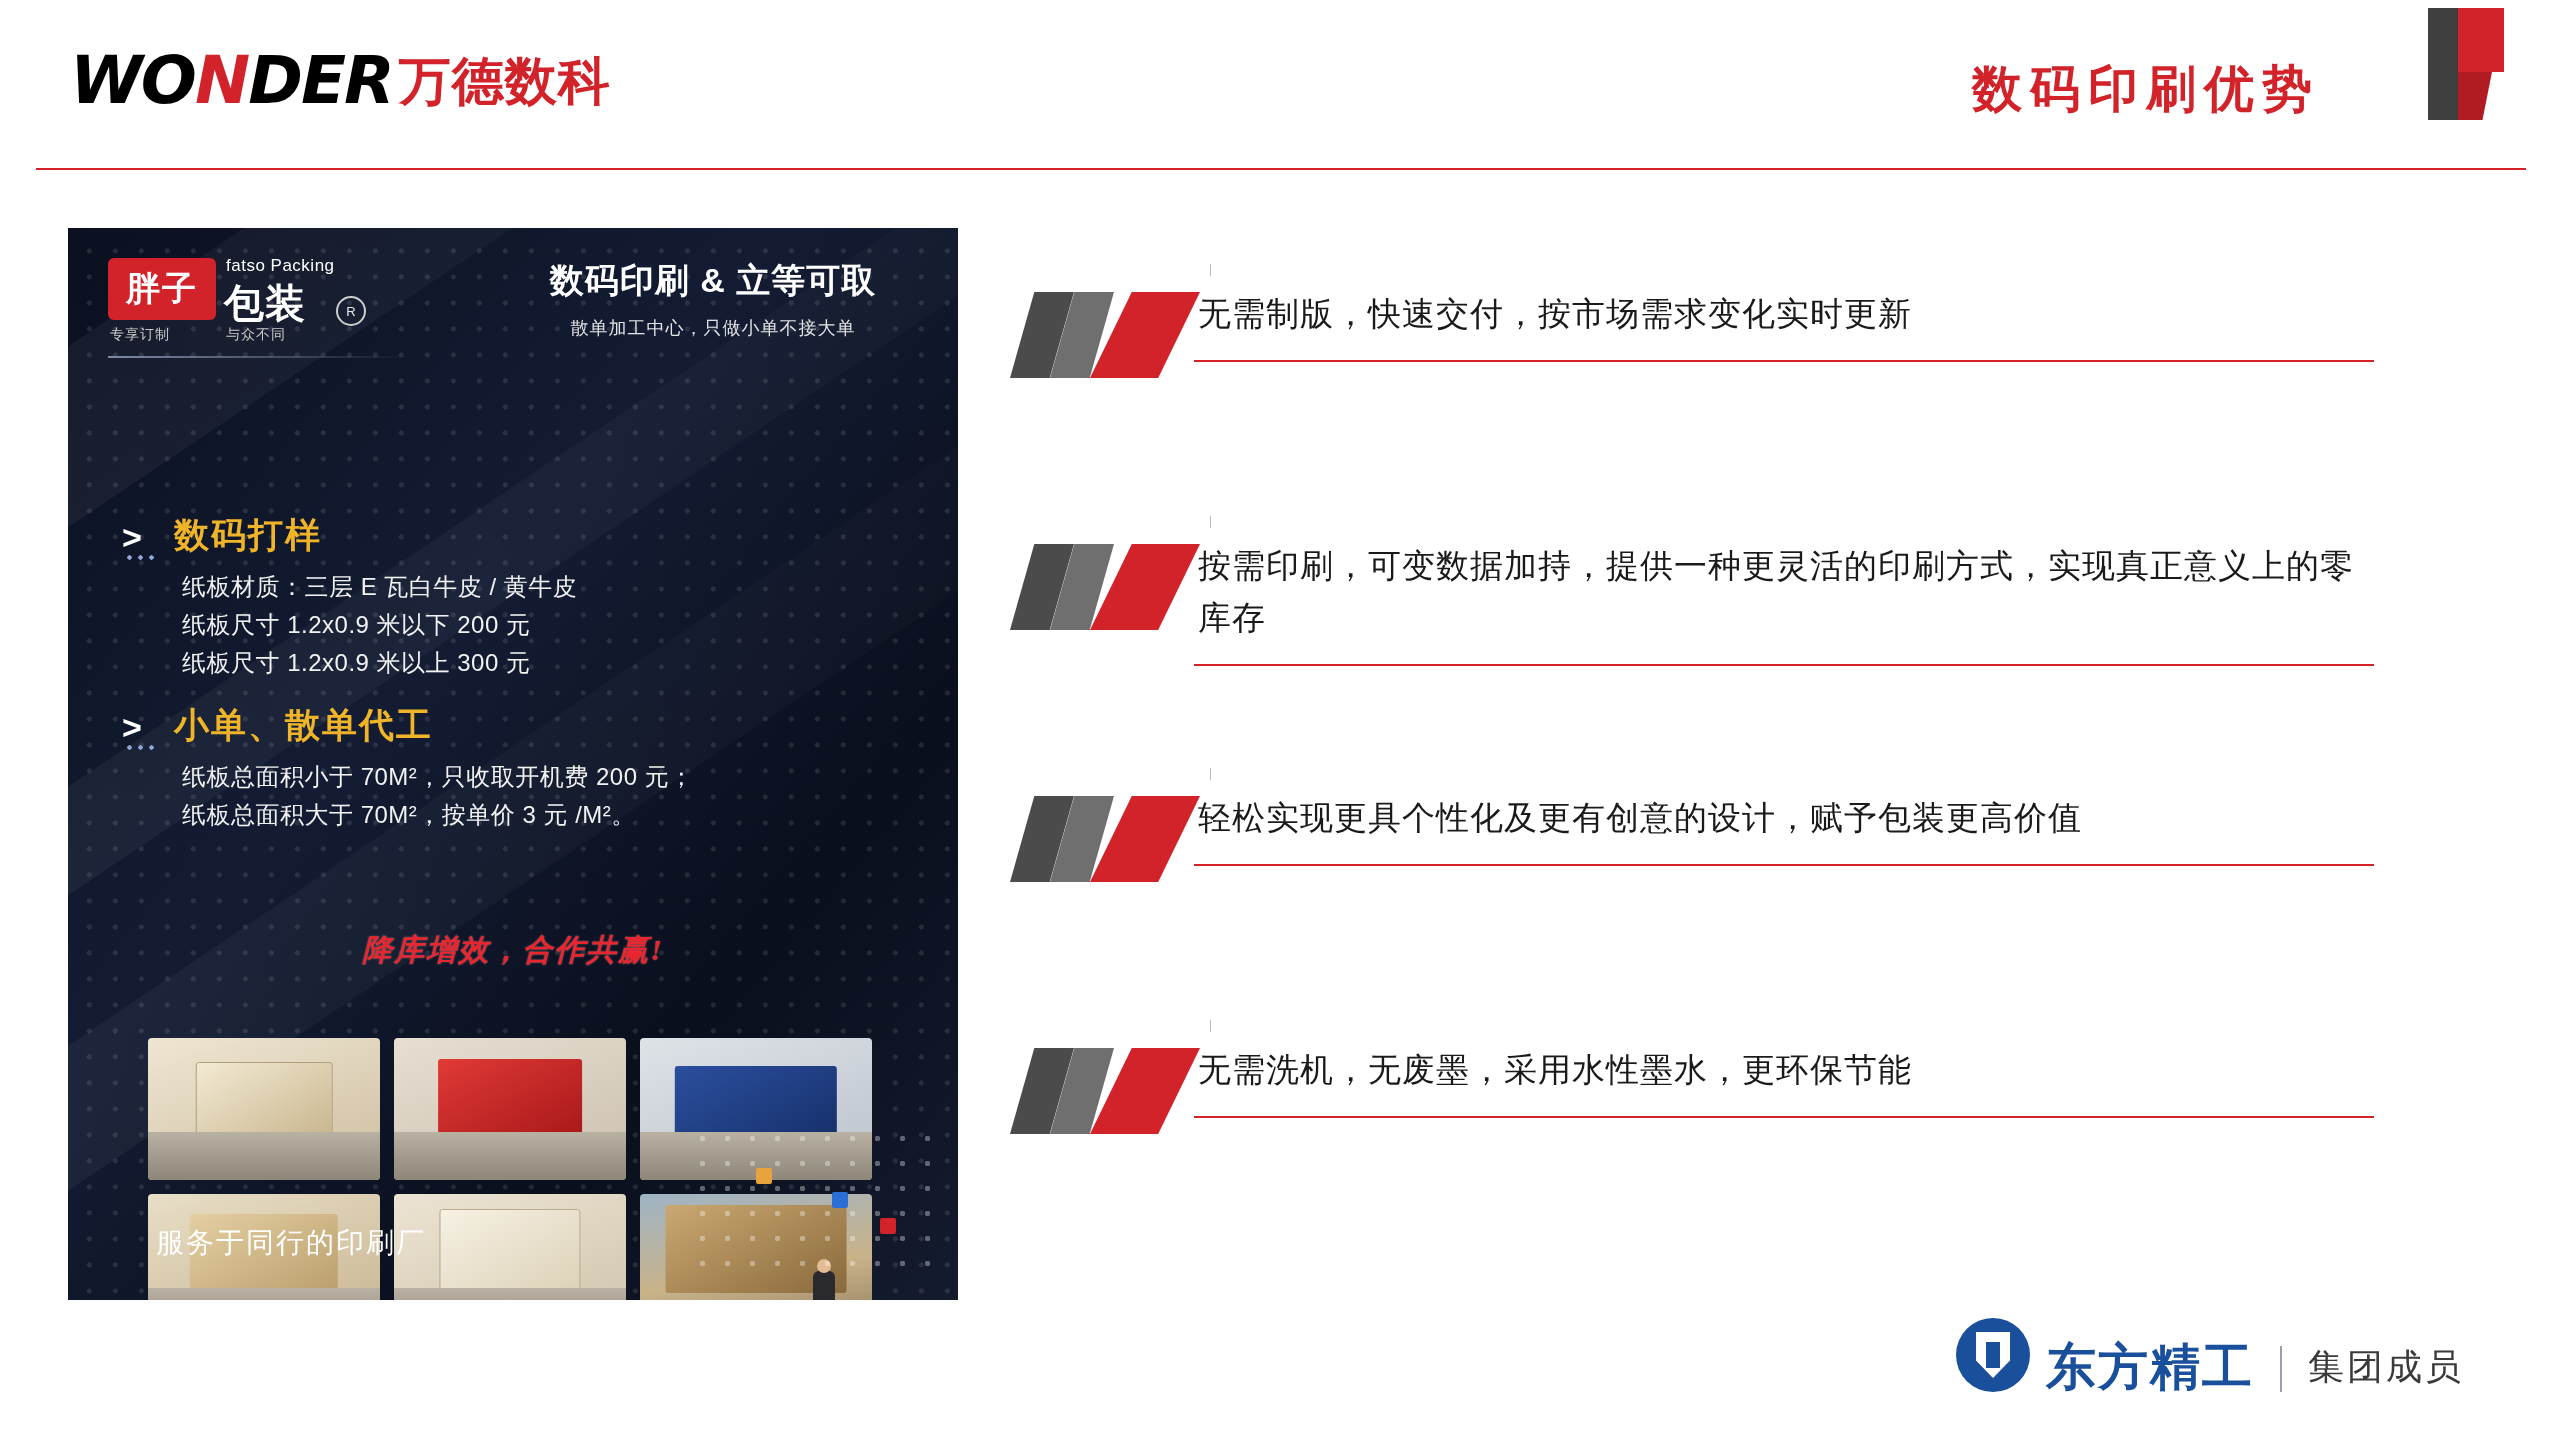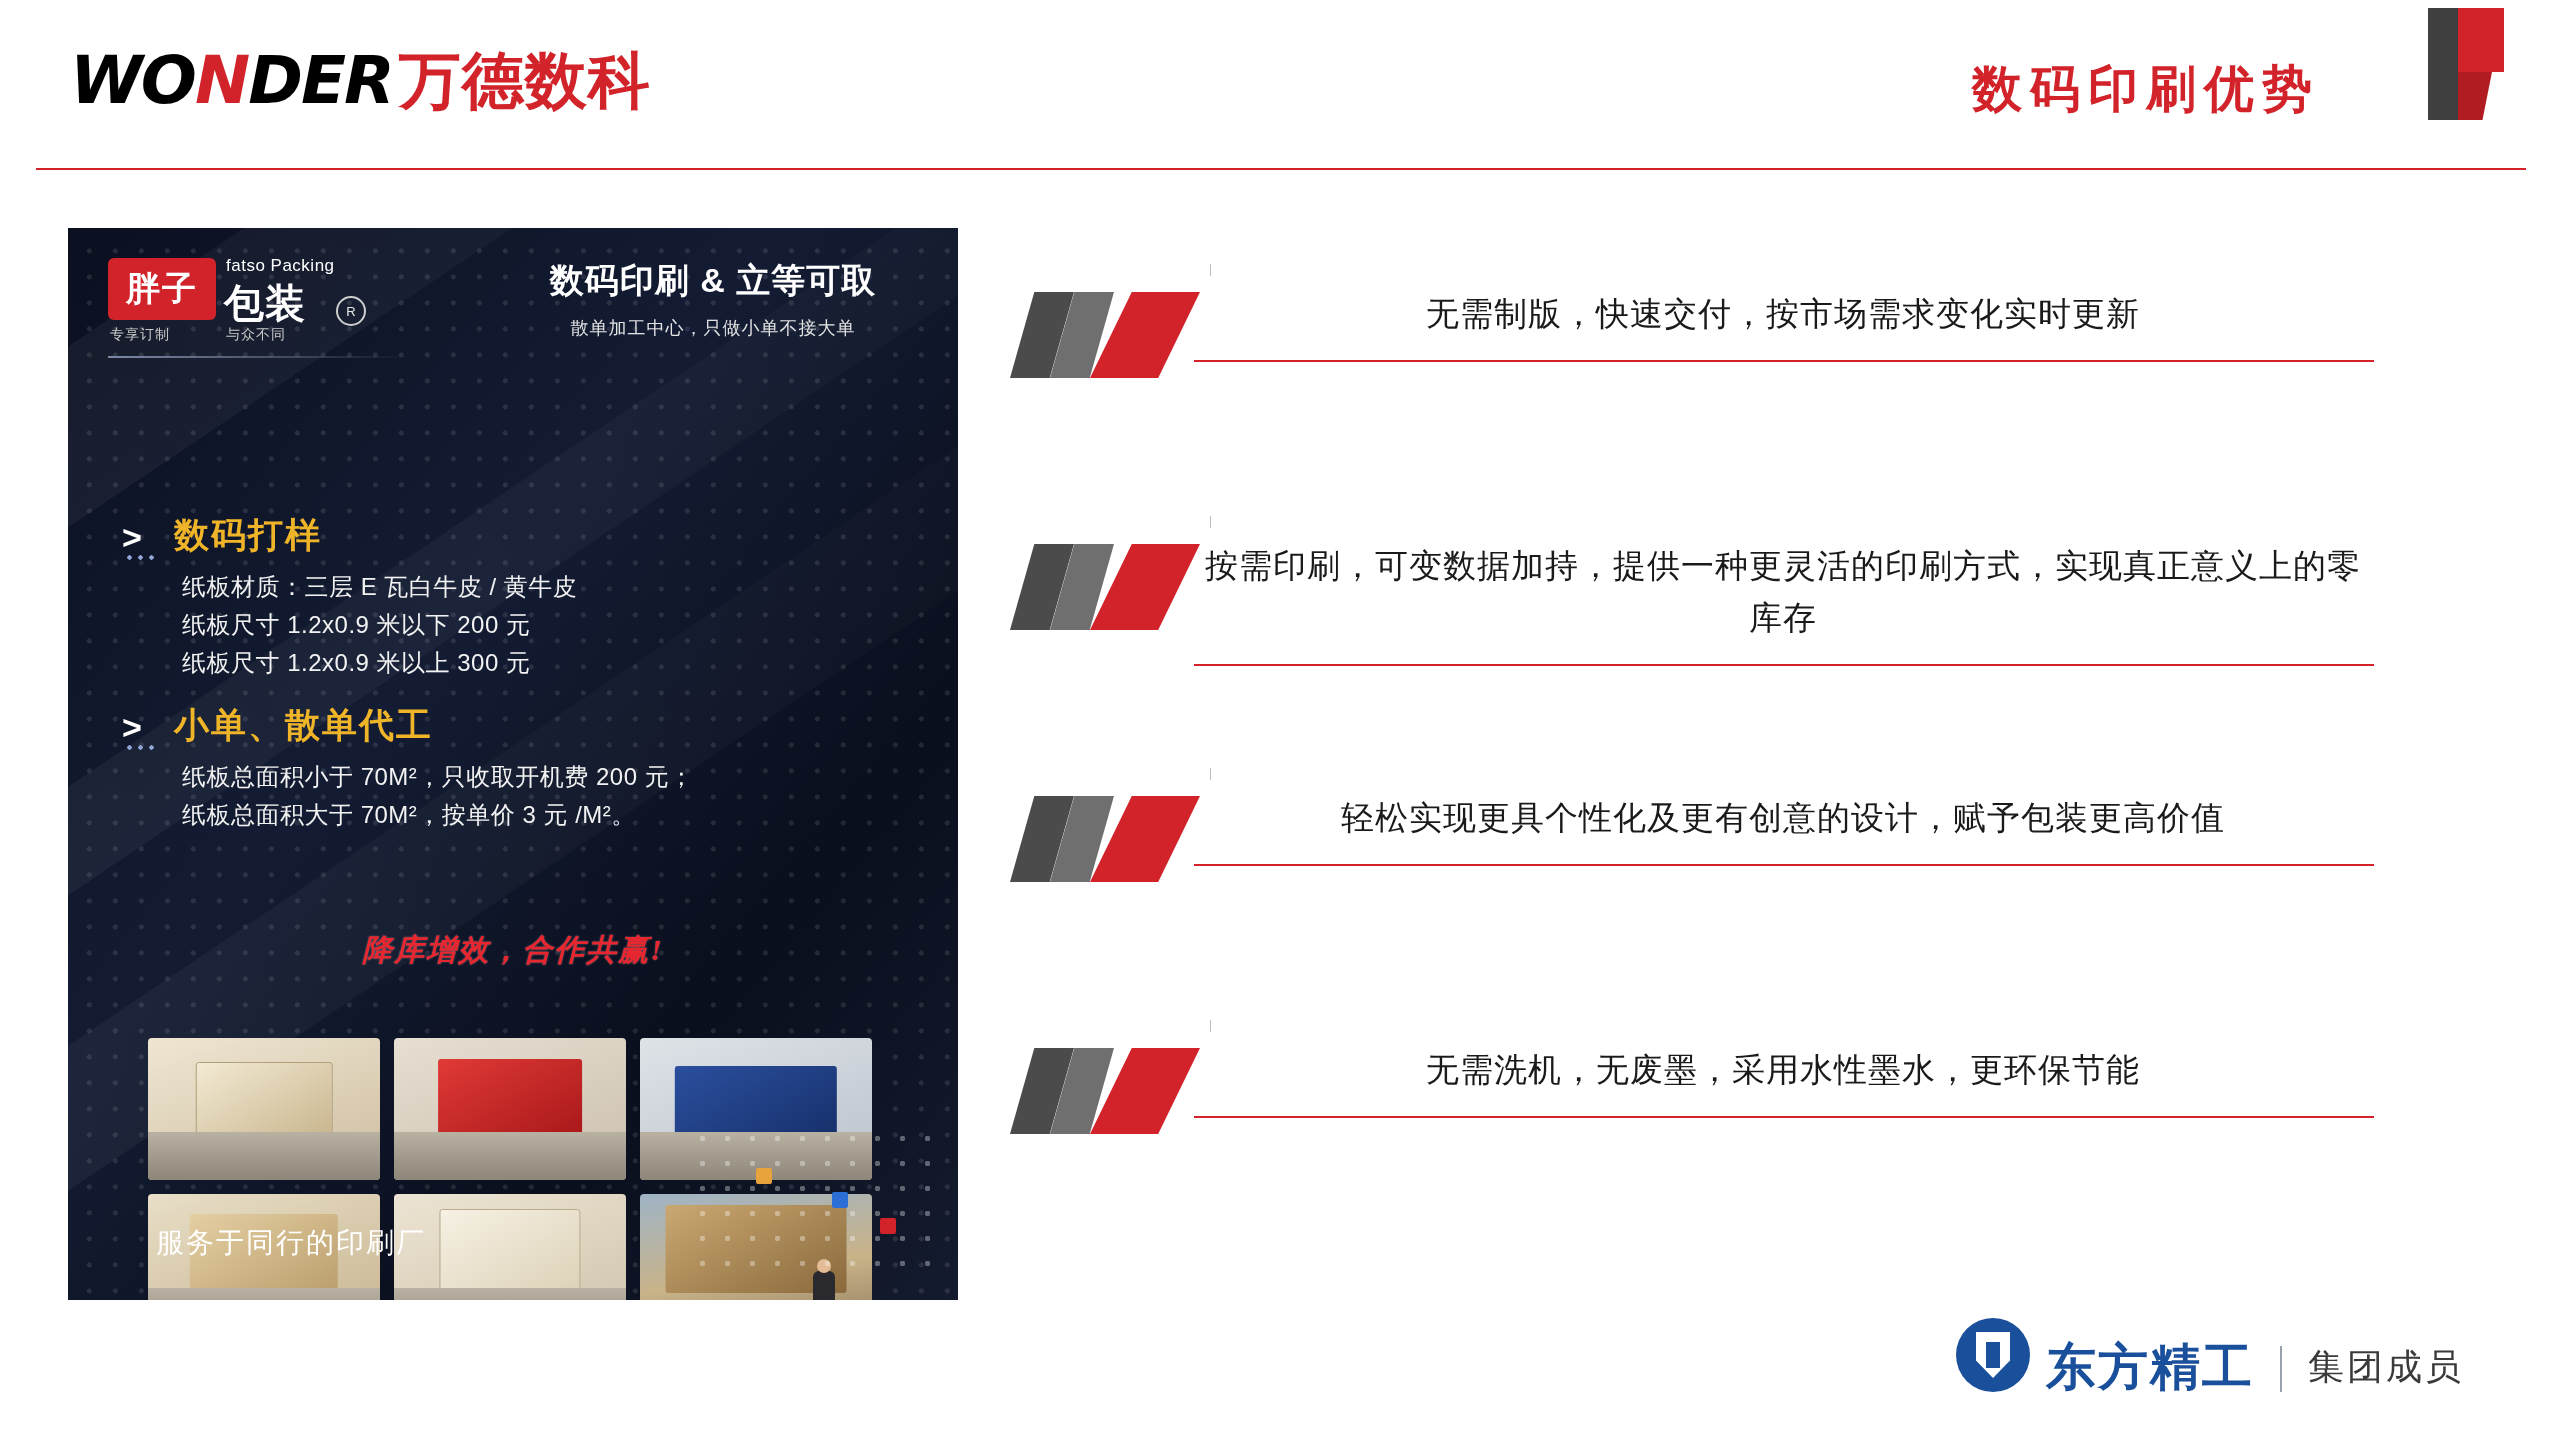--- a/index.html
+++ b/index.html
@@ -38,21 +38,21 @@
     color: #000000;
     line-height: 1;
     position: relative;
   }
   .logo-wonder .n-red {
     color: #d2232a;
   }
   .logo-cn {
     font-family: "Liberation Sans", sans-serif;
     font-weight: 700;
-    font-size: 62px;
+    font-size: 52px;
     color: #d2232a;
     margin-left: 6px;
     line-height: 1;
     letter-spacing: 1px;
   }
   .title {
     position: absolute;
     right: 240px;
     top: 56px;
     font-size: 50px;
@@ -370,21 +370,20 @@
   
   .bullets {
     position: absolute;
     left: 1010px;
     top: 280px;
     width: 1460px;
   }
   .bullet {
     position: relative;
     height: 252px;
-    text-align: center;
   }
   .chev {
     position: absolute;
     left: 0;
     top: 12px;
     width: 190px;
     height: 86px;
   }
   .chev span {
     position: absolute;

